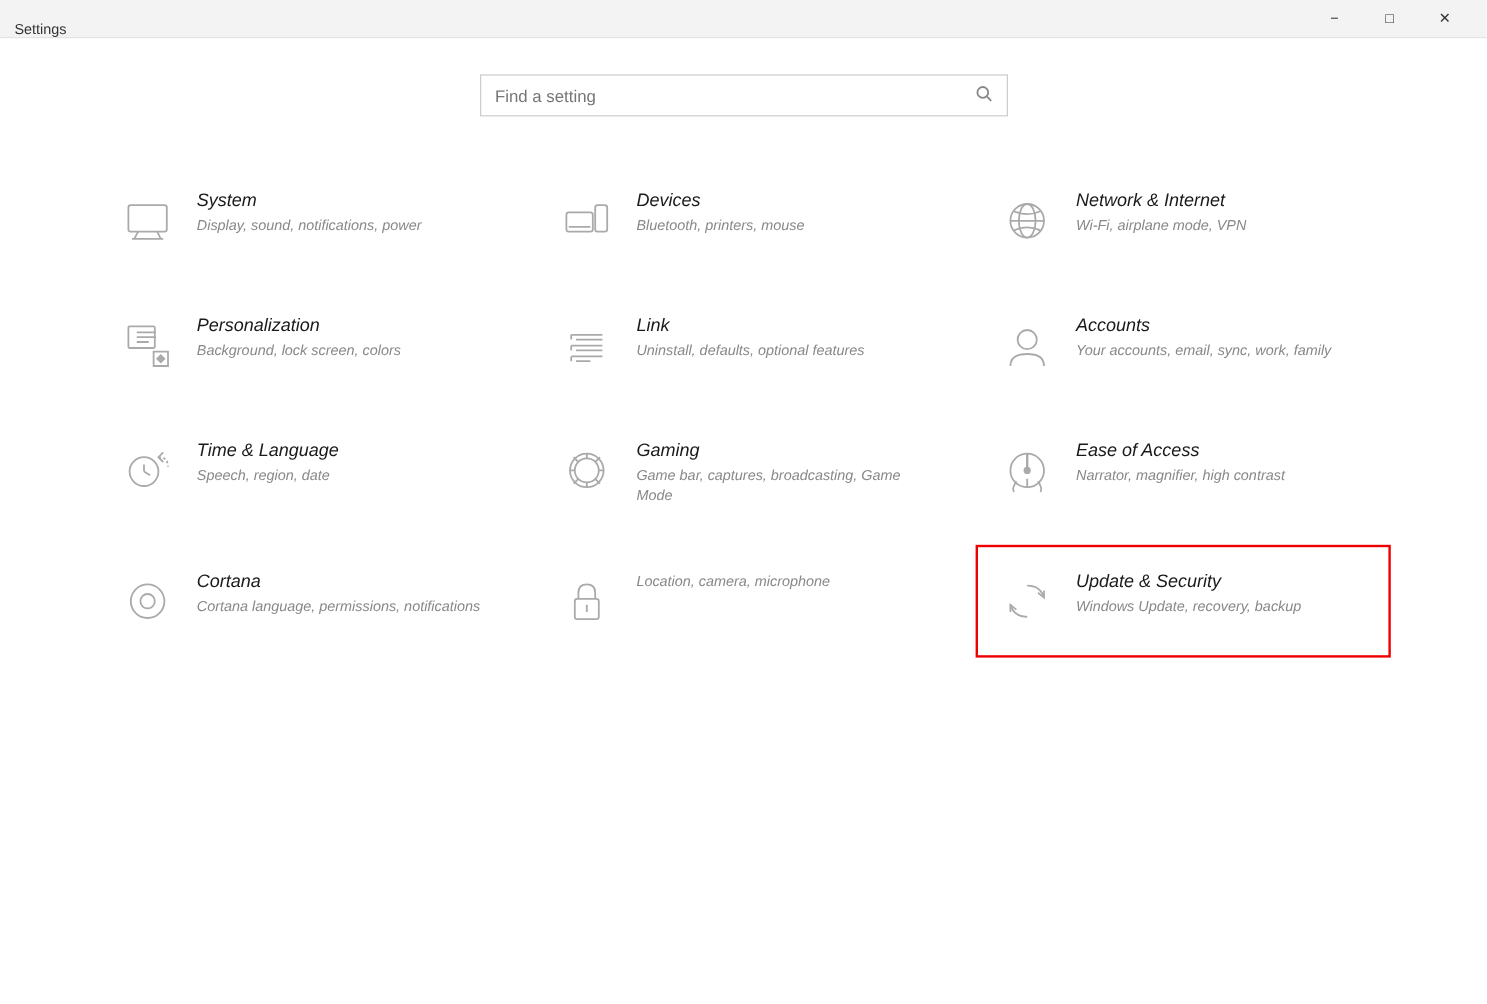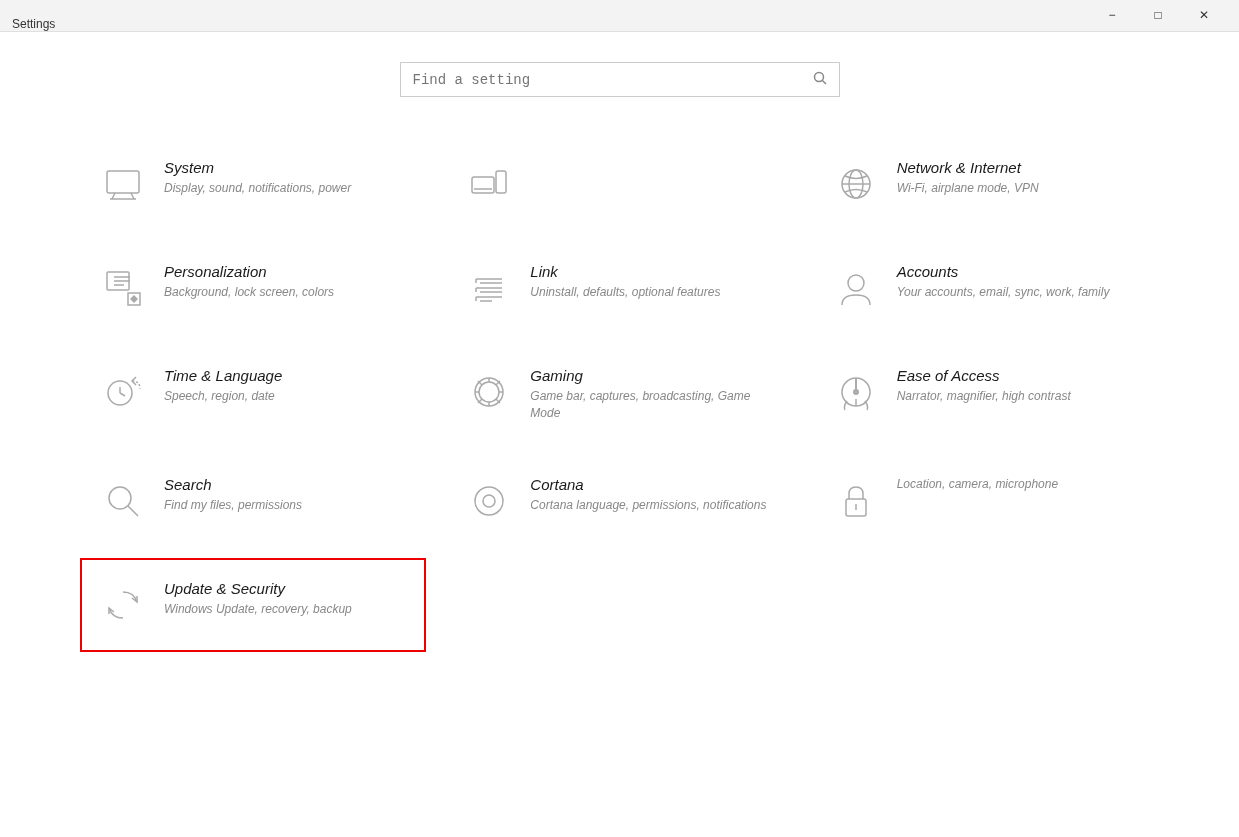--- a/index.html
+++ b/index.html
@@ -75,21 +75,20 @@
       padding: 8px 12px;
     }
 
     .search-input {
       flex: 1;
       border: none;
       outline: none;
       font-size: 14px;
       color: #666;
       background: transparent;
-      font-family: Liberation Mono, monospace;
     }
 
     .search-icon-container {
       color: #888;
       font-size: 14px;
     }
 
     
     .settings-grid {
       display: grid;
@@ -187,20 +186,24 @@
         <div class="setting-desc">Display, sound, notifications, power</div>
       </div>
     </div>
       <div class="setting-item">
       <div class="setting-icon">
         <svg viewBox="0 0 42 42">
             <rect x="4" y="14" width="22" height="16" rx="2"></rect>
             <rect x="28" y="8" width="10" height="22" rx="2"></rect>
             <line x1="6" y1="26" x2="24" y2="26"></line>
           </svg>
+      </div>
+      <div class="setting-text">
+        <div class="setting-title">Devices</div>
+        <div class="setting-desc">Bluetooth, printers, mouse</div>
       </div>
     </div>
       <div class="setting-item">
       <div class="setting-icon">
         <svg viewBox="0 0 42 42">
             <circle cx="21" cy="21" r="14"></circle>
             <ellipse cx="21" cy="21" rx="7" ry="14"></ellipse>
             <line x1="7" y1="21" x2="35" y2="21"></line>
             <path d="M10 13 Q21 18 32 13"></path>
             <path d="M10 29 Q21 24 32 29"></path>
@@ -305,32 +308,20 @@
           </svg>
       </div>
       <div class="setting-text">
         <div class="setting-title">Ease of Access</div>
         <div class="setting-desc">Narrator, magnifier, high contrast</div>
       </div>
     </div>
       <div class="setting-item">
       <div class="setting-icon">
         <svg viewBox="0 0 42 42">
-            <circle cx="18" cy="18" r="11"></circle>
-            <line x1="26" y1="26" x2="36" y2="36"></line>
-          </svg>
-      </div>
-      <div class="setting-text">
-        <div class="setting-title">Search</div>
-        <div class="setting-desc">Find my files, permissions</div>
-      </div>
-    </div>
-      <div class="setting-item">
-      <div class="setting-icon">
-        <svg viewBox="0 0 42 42">
             <circle cx="21" cy="21" r="14"></circle>
             <circle cx="21" cy="21" r="6"></circle>
           </svg>
       </div>
       <div class="setting-text">
         <div class="setting-title">Cortana</div>
         <div class="setting-desc">Cortana language, permissions, notifications</div>
       </div>
     </div>
       <div class="setting-item">

